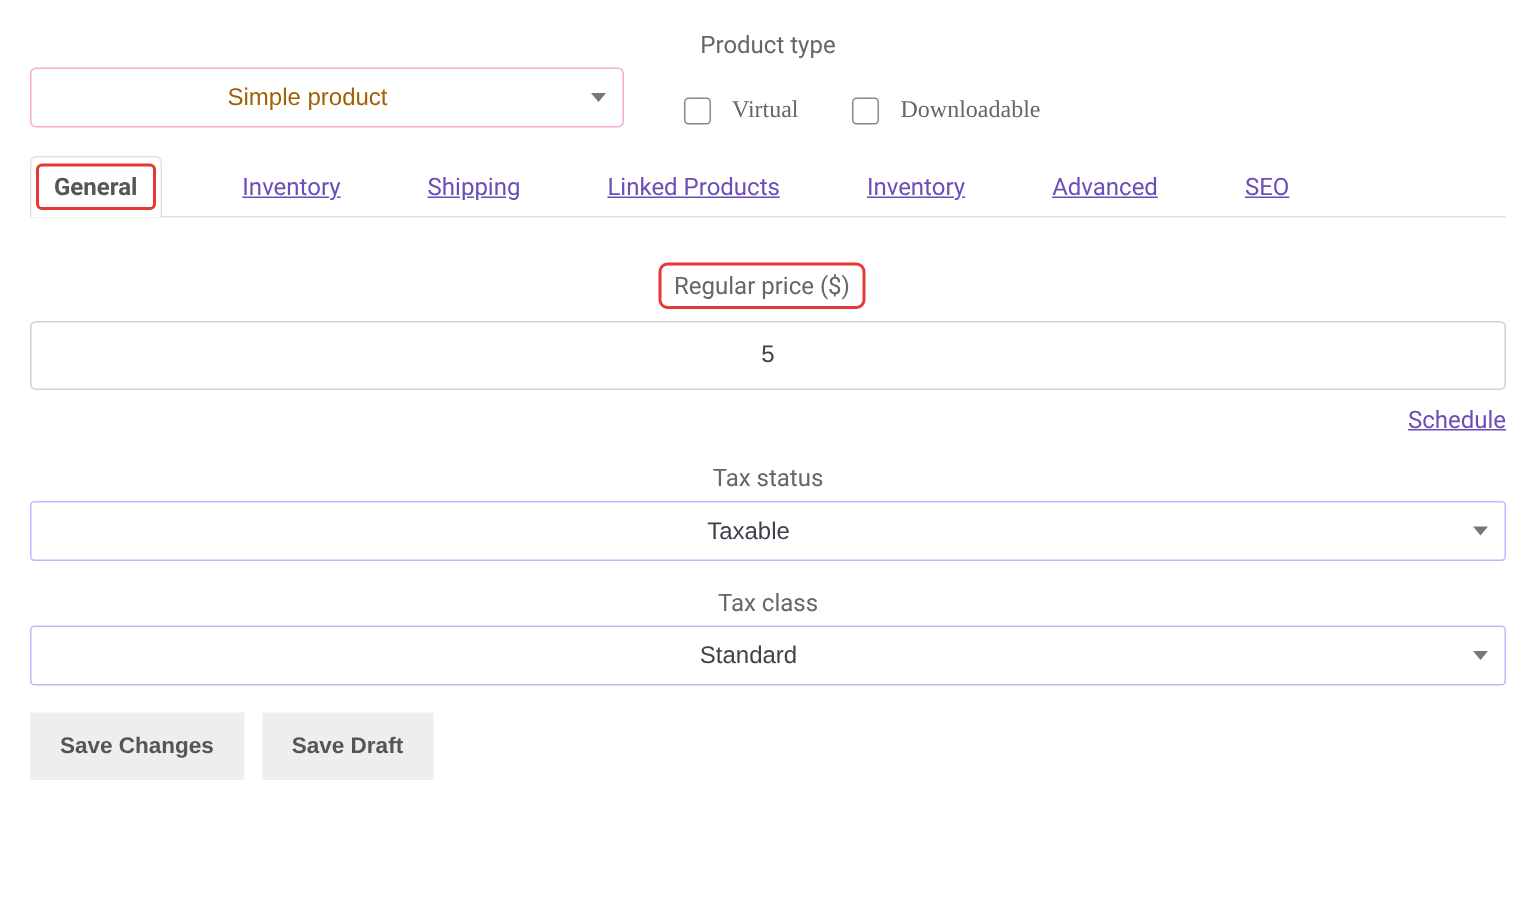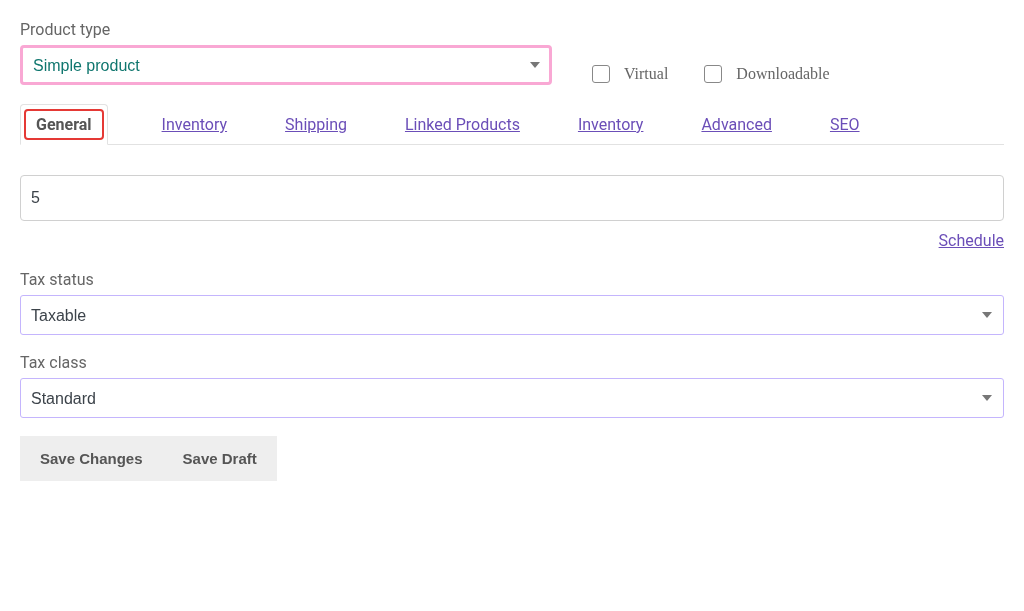--- a/index.html
+++ b/index.html
@@ -1,42 +1,42 @@
 <!DOCTYPE html>
 <html><head>
   <meta charset="utf-8">
   <style>
-    * { box-sizing: border-box; margin: 0; padding: 0; }
+    * { box-sizing: border-box; margin: 0; padding: 0; text-align: center; }
     body {
       font-family: -apple-system, BlinkMacSystemFont, "Segoe UI", Roboto, sans-serif;
       background: #fff;
       padding: 20px;
       width: 1024px;
       color: #3c434a;
     }
     .field-label {
       color: #666;
       font-size: 16px;
       margin-bottom: 6px;
       display: block;
     }
     .product-type-row {
       display: flex;
       align-items: center;
       gap: 40px;
       margin-bottom: 18px;
     }
     .product-type-select {
-      width: 532px;
+      width: 396px;
       height: 40px;
-      border: 3px solid #f9a8d4;
+      border: 1px solid #f9a8d4;
       border-radius: 4px;
       padding: 0 36px 0 10px;
       font-size: 16px;
-      color: #0f766e;
+      color: #a16207;
       background: #fff;
       appearance: none;
       position: relative;
     }
     .select-wrap {
       position: relative;
       display: inline-block;
     }
     .select-caret {
       position: absolute;
@@ -153,20 +153,21 @@
       border: 1px solid #c4b5fd;
       border-radius: 3px;
       padding: 0 36px 0 10px;
       font-size: 16px;
       color: #3c434a;
       background: #fff;
       appearance: none;
     }
     .btn-row {
       display: flex;
+      gap: 12px;
       margin-top: 16px;
     }
     .btn {
       background: #eee;
       border: none;
       padding: 14px 20px;
       font-size: 15px;
       font-weight: 600;
       color: #555;
       cursor: pointer;
@@ -206,20 +207,23 @@
     <a class="tab">Shipping</a>
     <a class="tab">Linked Products</a>
     <a class="tab">Inventory</a>
     <a class="tab">Advanced</a>
     <a class="tab">SEO</a>
   </div>
 
   <div class="general-panel">
     <div class="row-2col">
       <div class="col">
+        <div class="price-label-highlighted">
+          <span class="field-label" style="margin-bottom:0">Regular price ($)</span>
+        </div>
         <input class="text-input" type="text" value="5" style="">
       </div>
     </div>
 
     <div class="schedule-row">
       <a class="link">Schedule</a>
     </div>
 
     <label class="field-label">Tax status</label>
     <div class="full-select-wrap">

